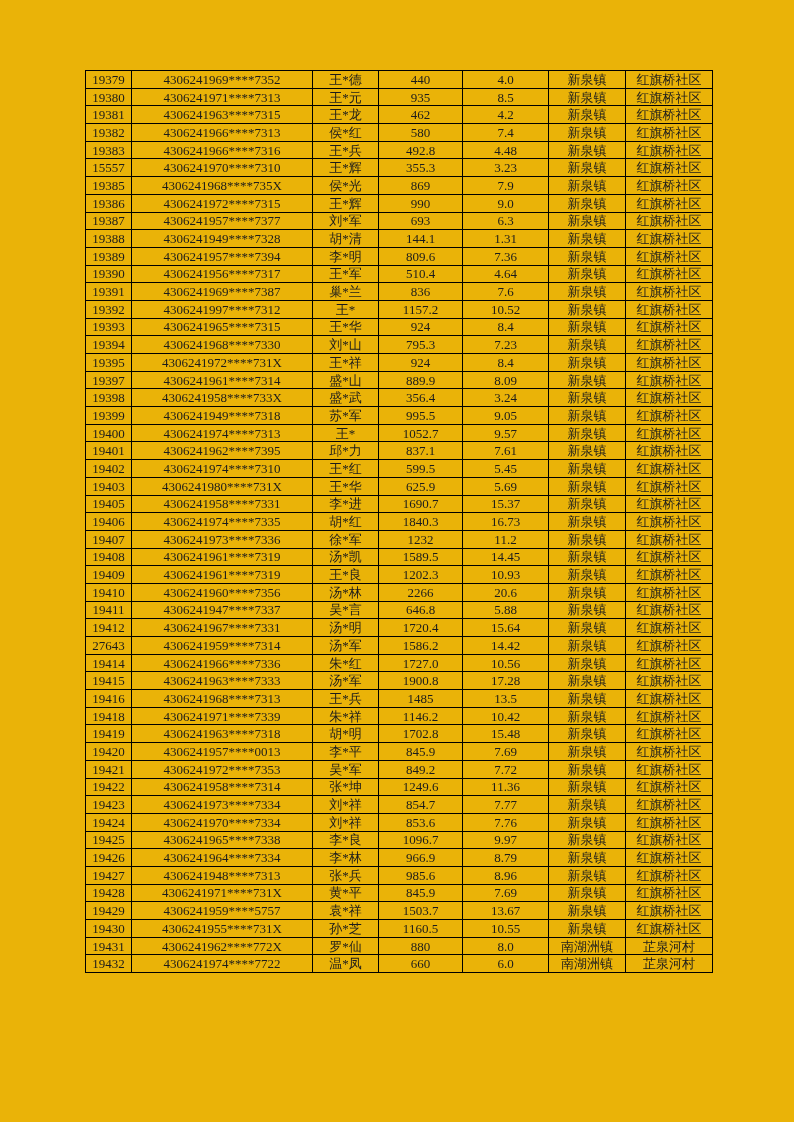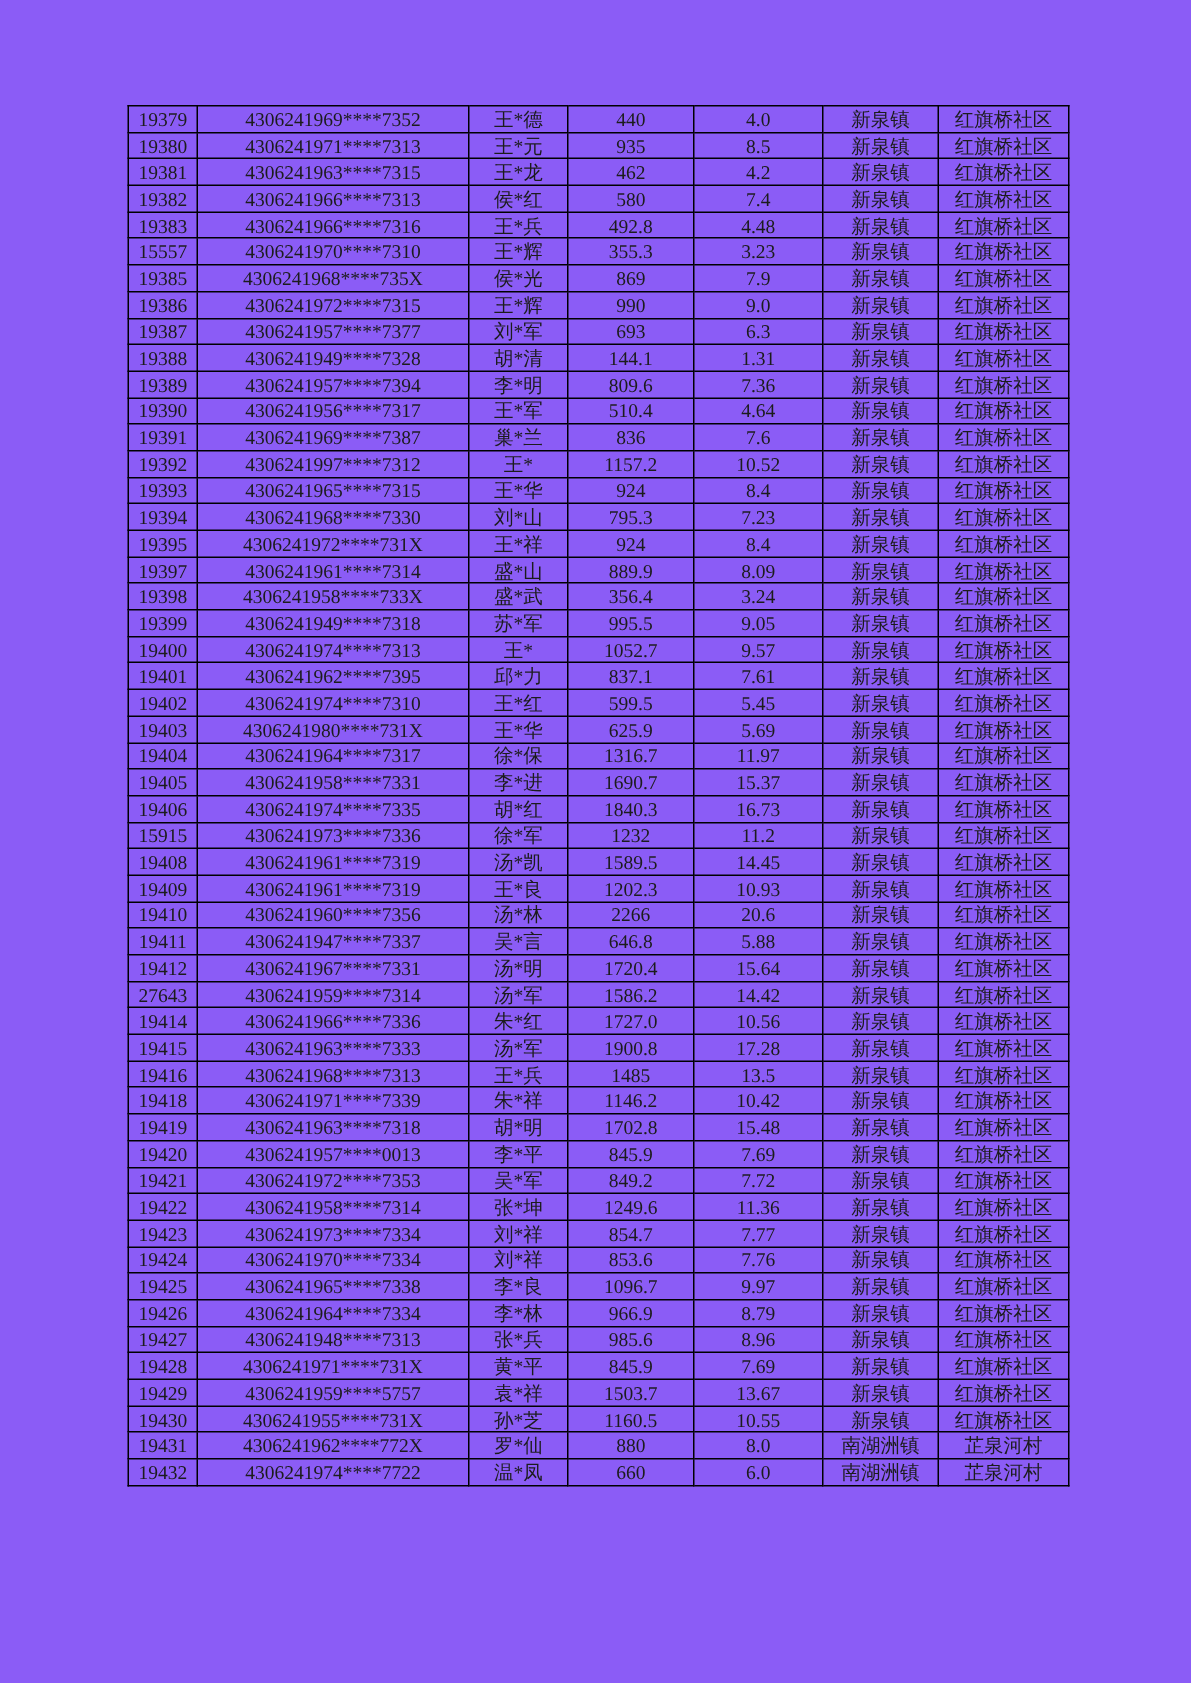--- a/index.html
+++ b/index.html
@@ -4,21 +4,21 @@
 <style>
   html, body {
     margin: 0;
     padding: 0;
     background: #ffffff;
   }
   .page {
     position: relative;
     width: 794px;
     height: 1122px;
-    background: #8b5cf6;
+    background: #eab308;
     overflow: hidden;
     font-family: "Liberation Serif", "DejaVu Serif", serif;
     color: #1c1c1c;
   }
   table.records {
     position: absolute;
     left: 85px;
     top: 70px;
     width: 627px;
     border-collapse: collapse;
@@ -270,48 +270,39 @@
         <tr>
           <td>19403</td>
           <td>4306241980****731X</td>
           <td>王*华</td>
           <td>625.9</td>
           <td>5.69</td>
           <td>新泉镇</td>
           <td>红旗桥社区</td>
         </tr>
         <tr>
-          <td>19404</td>
-          <td>4306241964****7317</td>
-          <td>徐*保</td>
-          <td>1316.7</td>
-          <td>11.97</td>
-          <td>新泉镇</td>
-          <td>红旗桥社区</td>
-        </tr>
-        <tr>
           <td>19405</td>
           <td>4306241958****7331</td>
           <td>李*进</td>
           <td>1690.7</td>
           <td>15.37</td>
           <td>新泉镇</td>
           <td>红旗桥社区</td>
         </tr>
         <tr>
           <td>19406</td>
           <td>4306241974****7335</td>
           <td>胡*红</td>
           <td>1840.3</td>
           <td>16.73</td>
           <td>新泉镇</td>
           <td>红旗桥社区</td>
         </tr>
         <tr>
-          <td>15915</td>
+          <td>19407</td>
           <td>4306241973****7336</td>
           <td>徐*军</td>
           <td>1232</td>
           <td>11.2</td>
           <td>新泉镇</td>
           <td>红旗桥社区</td>
         </tr>
         <tr>
           <td>19408</td>
           <td>4306241961****7319</td>

